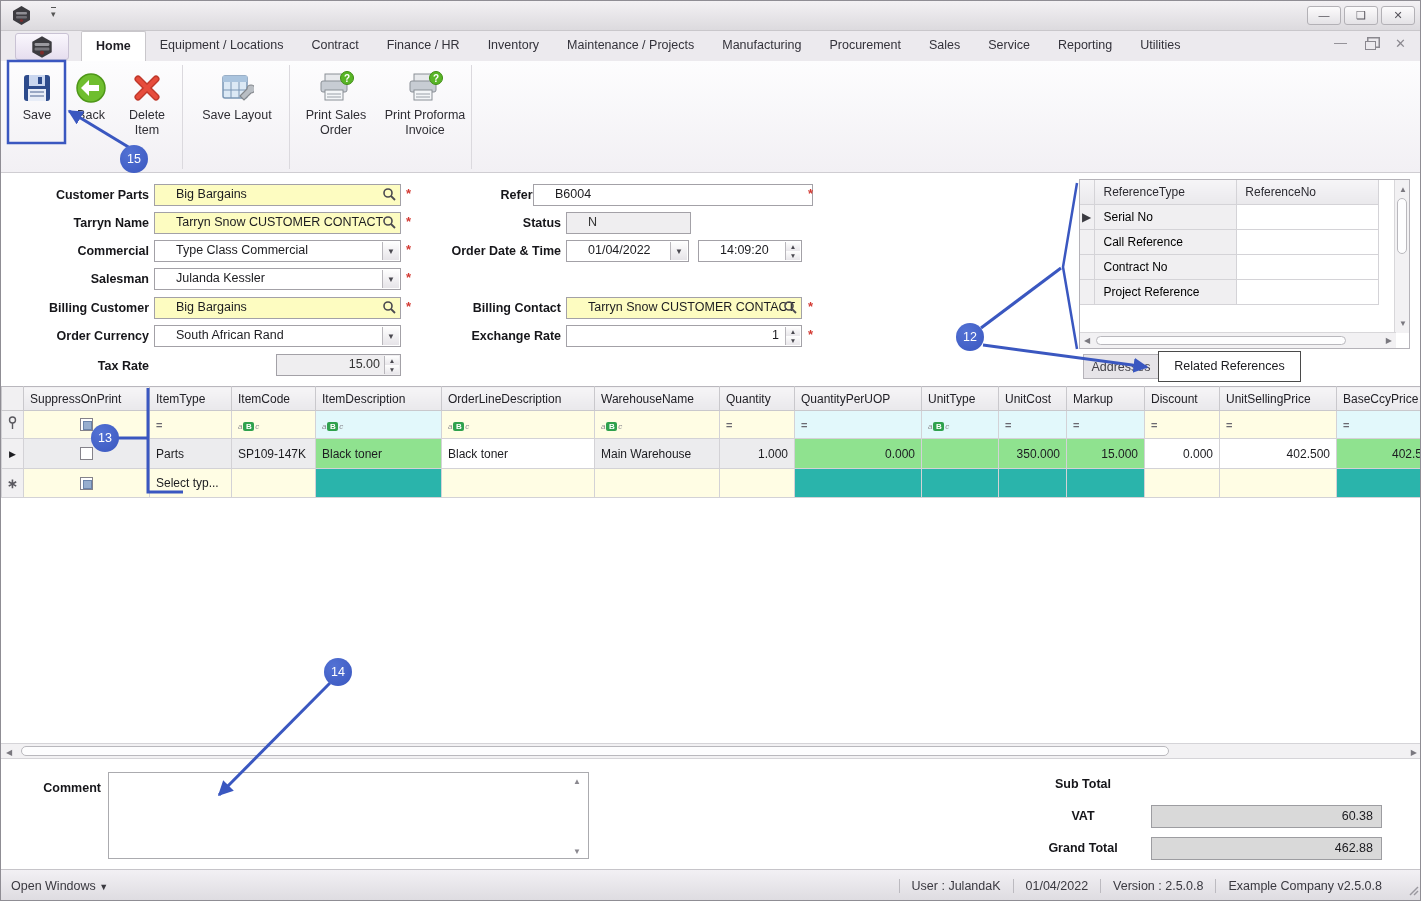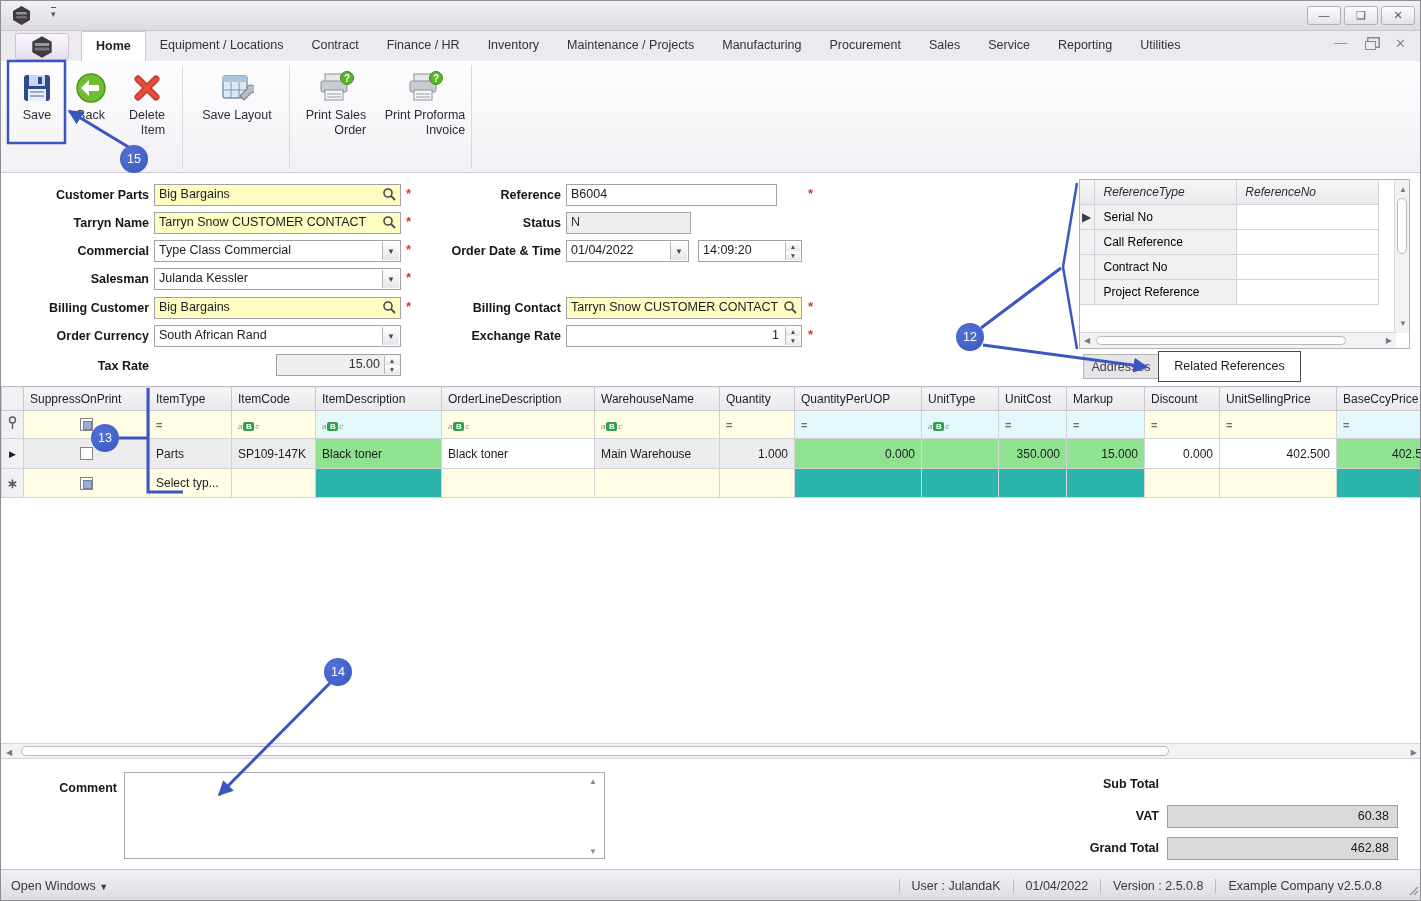--- a/index.html
+++ b/index.html
@@ -24,46 +24,46 @@
   .rtab.active { background:#fff; border:1px solid #c9c7cb; border-bottom:none; border-radius:2px 2px 0 0; font-weight:bold; color:#1f1e24; }
   .mdi { position:absolute; top:6px; color:#8a888f; font-size:13px; cursor:pointer; }
   .mdi-restore { width:11px; height:9px; border:1.5px solid #8a888f; box-shadow:3px -3px 0 -0.5px #eceaee, 3px -3px 0 1px #8a888f; }
 
   
   .ribbon { position:absolute; left:0; top:60px; width:1421px; height:112px;
     background:linear-gradient(#fdfdfe,#f2f0f4); border-bottom:1px solid #cfcdd2; }
   .rsep { position:absolute; top:4px; width:1px; height:104px; background:#dbd9de; }
   .rbtn { position:absolute; top:3px; display:flex; flex-direction:column; align-items:center; cursor:pointer; padding-top:6px; }
   .rbtn .ic { height:36px; display:flex; align-items:center; justify-content:center; }
-  .rbtn .lbl { font-size:12.5px; color:#2f2e34; text-align:right; line-height:15px; margin-top:2px; white-space:pre-line; }
+  .rbtn .lbl { font-size:12.5px; color:#2f2e34; text-align:center; line-height:15px; margin-top:2px; white-space:pre-line; }
   .grplabel { position:absolute; top:152px; font-size:12px; color:#96949b; text-align:center; }
   .launcher { position:absolute; top:156px; font-size:7px; color:#aaa8ae; cursor:pointer; }
   .ribbon-collapse { position:absolute; top:152px; left:1391px; cursor:pointer; }
 
   
   .formarea { position:absolute; left:0; top:172px; width:1421px; height:213px; background:#fff; }
   .flabel { position:absolute; font-size:12.5px; font-weight:bold; color:#16161a; text-align:right; }
   .field { position:absolute; height:22px; border:1px solid #a3a1a7; background:#fff; font-size:12.5px; color:#1c1c20;
-    padding:2px 4px; overflow:hidden; white-space:nowrap; }
+    padding:2px 21px; overflow:hidden; white-space:nowrap; }
   .yellow { background:#fdfcc1; }
   .grey { background:#efeef0; color:#333; }
   .req { position:absolute; color:#d33a33; font-size:13px; font-weight:bold; }
   .mag { position:absolute; right:3px; top:2px; }
   .dd-btn { position:absolute; right:1px; top:1px; bottom:1px; width:17px; background:linear-gradient(#fefefe,#e6e4e8);
     border-left:1px solid #b9b7bc; color:#4a4950; font-size:8px; text-align:center; line-height:19px; cursor:pointer; }
   .spin { position:absolute; right:1px; top:1px; bottom:1px; width:15px; display:flex; flex-direction:column; }
   .spin span { flex:1; font-size:6.5px; color:#4a4950; text-align:center; line-height:9px;
     background:linear-gradient(#fefefe,#e8e6ea); border-left:1px solid #b9b7bc; cursor:pointer; }
 
   
   .refgrid { position:absolute; left:1078px; top:178px; width:331px; height:170px; border:1px solid #b5b3b9; background:#fff; overflow:hidden; }
   .refgrid table { border-collapse:collapse; width:299px; }
   .refgrid th, .refgrid td { border-right:1px solid #d4d3d7; border-bottom:1px solid #d4d3d7; font-size:12px;
     text-align:left; padding:0 8px; height:25px; font-weight:normal; white-space:nowrap; }
-  .refgrid th { background:linear-gradient(#f6f5f7,#eae9ec); color:#2c2b31; height:24px;font-style:italic; }
+  .refgrid th { background:linear-gradient(#f6f5f7,#eae9ec); color:#2c2b31; height:24px; }
   .refind { width:15px; padding:0 2px !important; background:#f1f0f2; color:#3a3a40; font-size:8px; text-align:center; }
   .reftype { width:142px; background:#f0eff1; }
   .refno { width:142px; background:#fff; }
   .vscroll { position:absolute; right:0; top:0; width:15px; height:153px; background:#f2f1f3; border-left:1px solid #d8d7da; }
   .vscroll .thumb { position:absolute; left:2px; top:18px; width:10px; height:56px; background:#fdfdfe; border:1px solid #b9b8bd; border-radius:5px; }
   .hscroll-ref { position:absolute; left:0; bottom:0; width:316px; height:16px; background:#f2f1f3; border-top:1px solid #d8d7da; }
   .hscroll-ref .thumb { position:absolute; left:16px; top:3px; width:250px; height:9px; background:#fdfdfe; border:1px solid #b9b8bd; border-radius:5px; }
   .sarrow { color:#7a787f; font-size:8px; line-height:15px; position:absolute; cursor:pointer; }
   .reftab { position:absolute; font-size:12.5px; text-align:center; cursor:pointer; }
   .reftab-addr { left:1082px; top:353px; width:76px; height:25px; line-height:24px; background:#e6e4e8; border:1px solid #b5b3b9; color:#44434a; }
@@ -88,27 +88,27 @@
   .cb { width:13px; height:13px; border:1px solid #84828a; background:#fff; margin:0 auto; position:relative; }
   .cb.part::after { content:""; position:absolute; left:2px; top:2px; width:7px; height:7px; background:#97aecf; border:1px solid #6b84ab; }
   .selecttype { color:#5a5960; }
 
   
   .hscroll-main { position:absolute; left:0; top:742px; width:1421px; height:16px; background:#f2f1f3;
     border-top:1px solid #d5d4d8; border-bottom:1px solid #d5d4d8; }
   .hscroll-main .thumb { position:absolute; left:20px; top:2px; width:1148px; height:10px; background:#fdfdfe; border:1px solid #b9b8bd; border-radius:5px; }
 
   
-  .bottompanel { position:absolute; left:16px; top:758px; width:1241px; height:110px; background:#fff; }
+  .bottompanel { position:absolute; left:0; top:758px; width:1241px; height:110px; background:#fff; }
   .comment-box { position:absolute; left:107px; top:13px; width:481px; height:87px; border:1px solid #ababaf; background:#fff;
     resize:none; font-family:"Liberation Sans",sans-serif; font-size:12.5px; padding:4px; }
   .ta-arrow { position:absolute; color:#8a888f; font-size:8px; left:572px; }
   .totbox { position:absolute; left:1150px; width:231px; height:23px; background:#d9d9d9; border:1px solid #9d9da1;
     font-size:12.5px; color:#1c1c20; text-align:right; padding:3px 8px 0 0; }
-  .totlbl { position:absolute; font-size:12.5px; font-weight:bold; color:#16161a; text-align:right; width:120px; left:1022px; }
+  .totlbl { position:absolute; font-size:12.5px; font-weight:bold; color:#16161a; text-align:center; width:120px; left:1022px; }
 
   
   .statusbar { position:absolute; left:0; top:868px; width:1421px; height:33px;
     background:linear-gradient(#f2f0f4,#dddbe0); border-top:1px solid #c6c4c9; font-size:12.5px; color:#3a3940; }
   .sb-left { position:absolute; left:10px; top:9px; cursor:pointer; }
   .sb-right { position:absolute; right:28px; top:9px; display:flex; }
   .sb-item { padding:0 12px; border-left:1px solid #bcbac0; white-space:nowrap; }
   .grip { position:absolute; right:3px; bottom:3px; }
 
   
@@ -302,21 +302,21 @@
       <span class="dd-btn">▼</span></div>
 
     <div class="flabel" style="left:0; top:186px; width:148px;">Tax Rate</div>
     <div class="field grey num" style="left:275px; top:181px; width:125px; text-align:right; padding-right:20px;"><span>15.00</span>
       <span class="spin">
           <span>▲</span>
           <span>▼</span>
         </span></div>
 
     <div class="flabel" style="left:420px; top:15px; width:140px;">Reference</div>
-    <div class="field" style="left:565px; top:11px; width:211px;"><span>B6004</span></div>
+    <div class="field" style="left:532px; top:11px; width:280px;"><span>B6004</span></div>
     <span class="req" style="left:807px; top:13px;">*</span>
 
     <div class="flabel" style="left:420px; top:43px; width:140px;">Status</div>
     <div class="field grey" style="left:565px; top:39px; width:125px;"><span>N</span></div>
 
     <div class="flabel" style="left:420px; top:71px; width:140px;">Order Date &amp; Time</div>
     <div class="field" style="left:565px; top:67px; width:123px;"><span>01/04/2022</span>
       <span class="dd-btn">▼</span></div>
     <div class="field" style="left:697px; top:67px; width:104px; padding-right:20px;"><span>14:09:20</span>
       <span class="spin">

